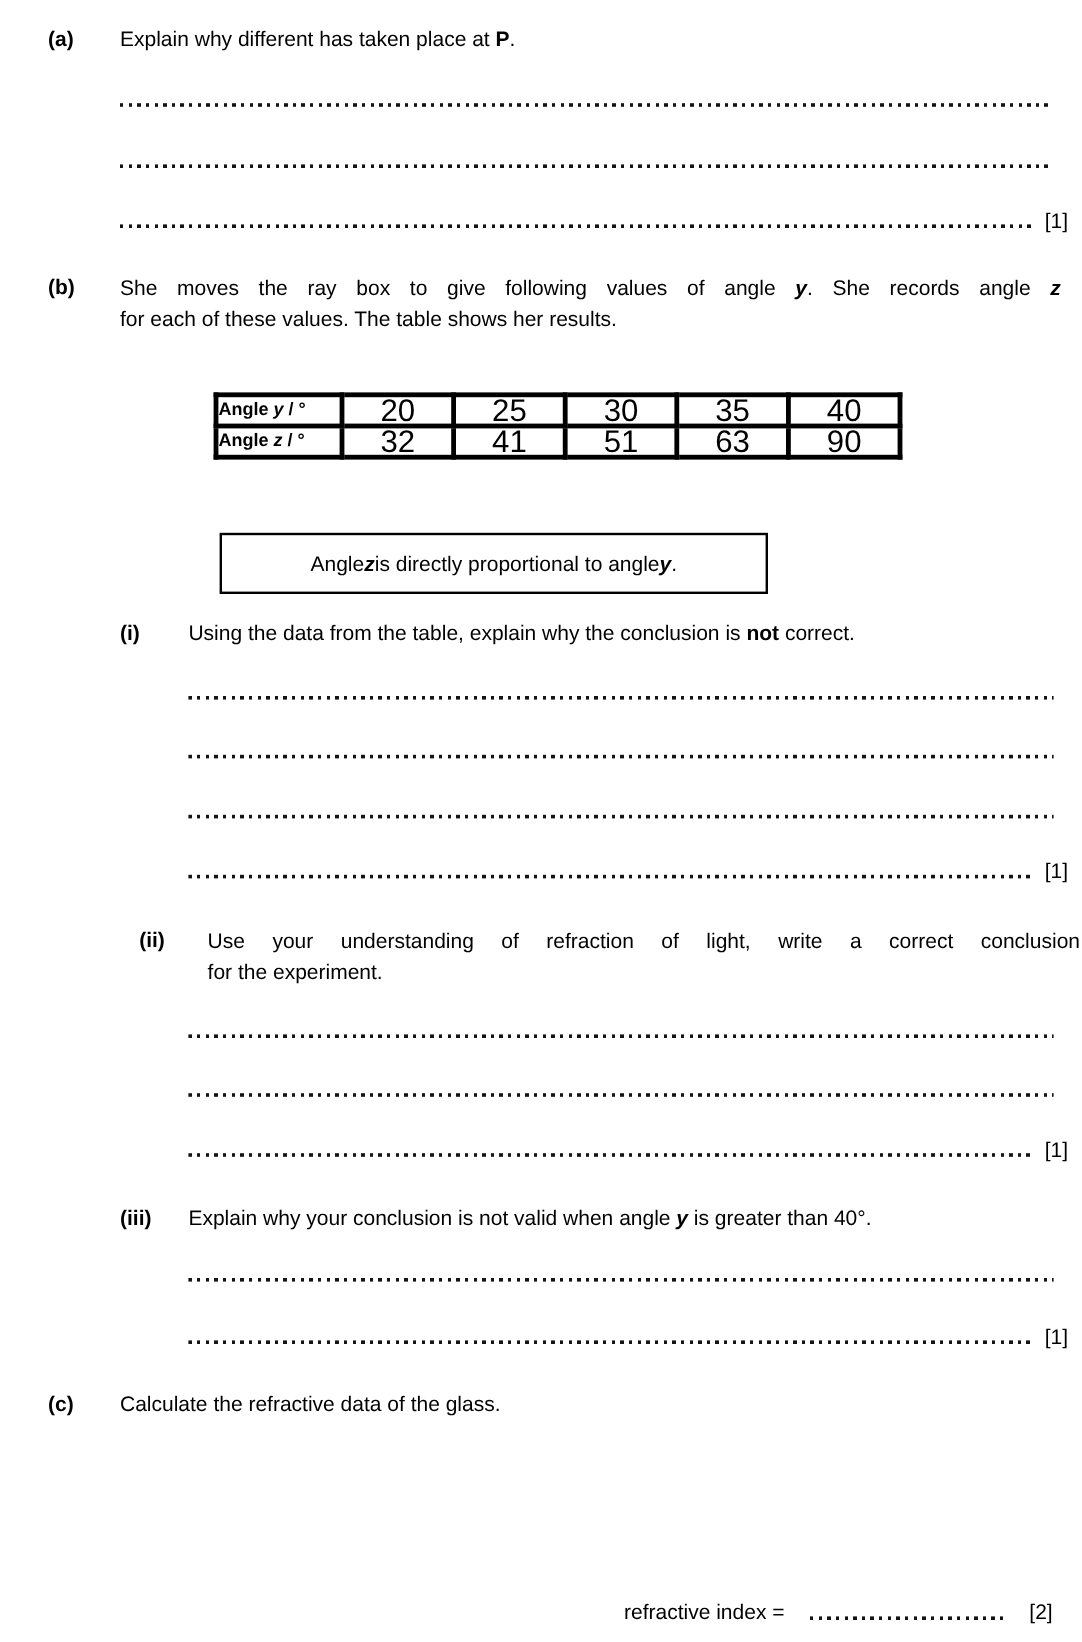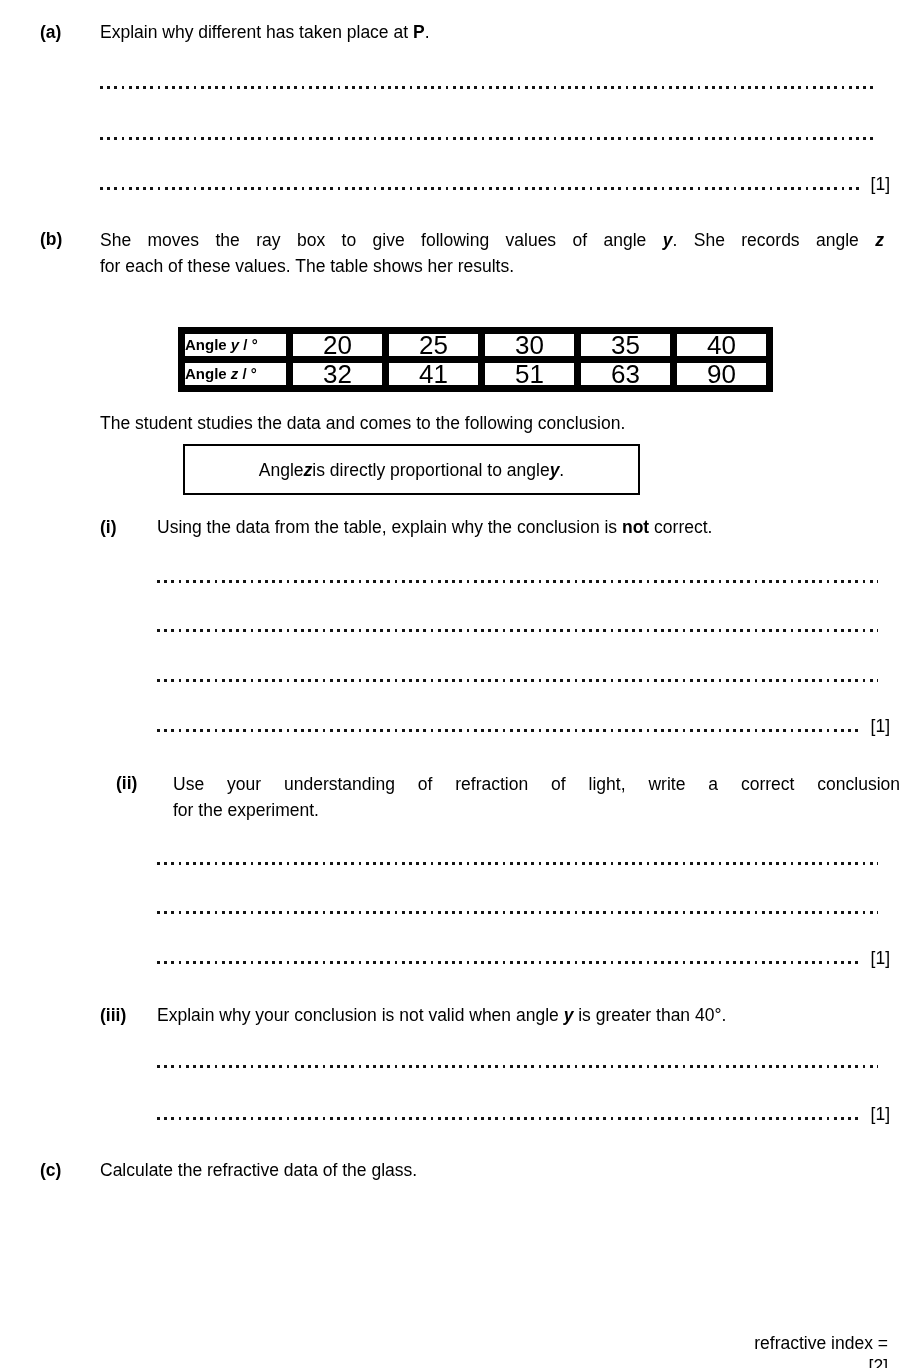--- a/index.html
+++ b/index.html
@@ -33,21 +33,21 @@
     background-image:repeating-linear-gradient(90deg,#141414 0 2.8px, transparent 2.8px 7.2px);
   }
   .marks { line-height:16px; white-space:nowrap; }
 
   
   .jline { text-align:justify; text-align-last:justify; line-height:26px; }
   .nline { line-height:26px; }
 
   
   table.results { border-collapse:collapse; table-layout:fixed; }
-  table.results td { border:7px solid #000000; padding:0; }
+  table.results td { border:4px solid #000000; padding:0; }
   td.hcell {
     width:101px; font-size:15px; font-weight:700;
     padding:2px 4px 2px 7px; height:22px; line-height:22px;
     white-space:nowrap;
   }
   td.vcell {
     width:89px; text-align:center; font-size:26px;
     height:22px; line-height:22px;
   }
 
@@ -56,21 +56,20 @@
     left:183px; top:444px; width:453px; height:47px;
     border:2px solid #000;
     display:flex; align-items:center; justify-content:center;
     white-space:nowrap;
   }
 
   .resultrow {
     position:absolute;
     display:flex; align-items:flex-end; column-gap:21px;
     height:20px;
-    flex-direction:column;
   }
   .resultrow .dots { margin-bottom:3px; }
   .resultrow span { line-height:20px; white-space:nowrap; }
 </style>
 </head>
 <body>
 
 <div class="page">
 
   <div class="abs partlabel" style="left:40px; top:20px;">(a)</div>
@@ -111,21 +110,20 @@
       <td class="hcell"><span>Angle </span><span class="bi">z</span><span> / °</span></td>
       <td class="vcell">32</td>
       <td class="vcell">41</td>
       <td class="vcell">51</td>
       <td class="vcell">63</td>
       <td class="vcell">90</td>
     </tr>
   </tbody>
     </table>
 
-  <div class="abs" style="left:100px; top:411px; white-space:nowrap;">The student studies the data and comes to the following conclusion.</div>
 
   <div class="conclusion-box">
     <span>Angle </span>
       <span class="bi">z</span>
       <span> is directly proportional to angle </span>
       <span class="bi">y</span>
       <span>.</span>
   </div>
 
   <div class="abs partlabel" style="left:100px; top:515px;">(i)</div>

